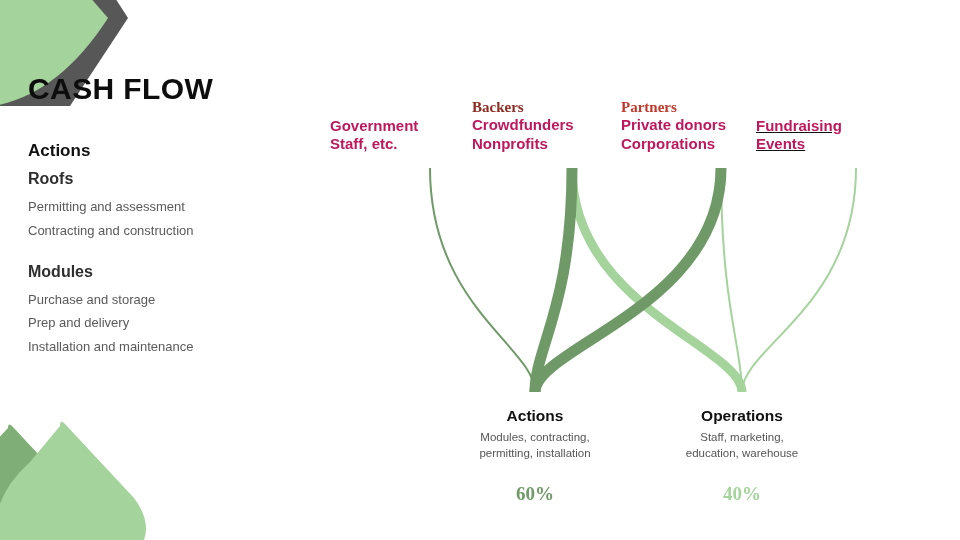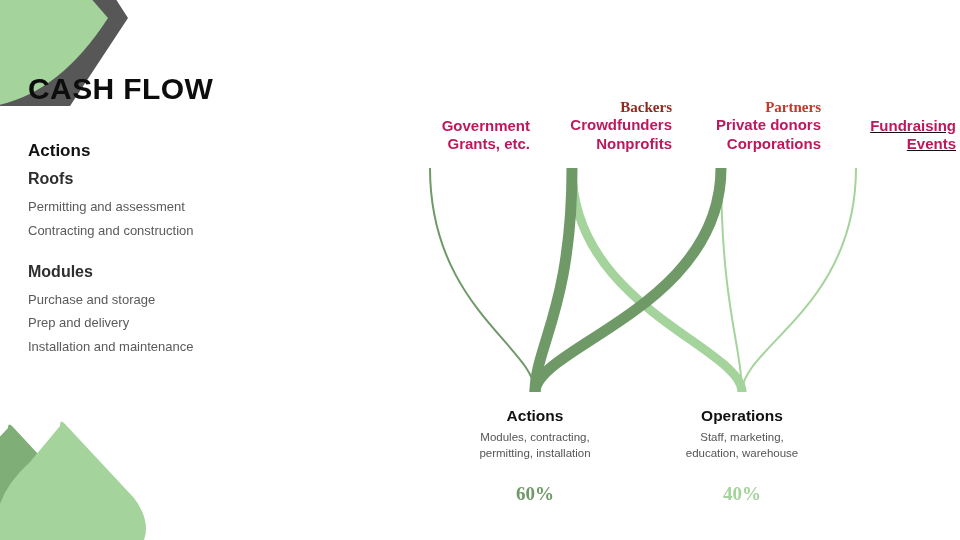--- a/index.html
+++ b/index.html
@@ -65,21 +65,21 @@
     left: 355px;
     top: 84px;
     width: 600px;
     height: 430px;
     z-index: 3;
   }
   #flow-svg { position: absolute; left: 0; top: 0; }
 
   .col-head {
     position: absolute;
-    text-align: right;
+    text-align: left;
     line-height: 1.22;
   }
   .col-kicker {
     font-family: "Liberation Serif", serif;
     font-weight: 700;
     font-size: 15px;
     display: block;
   }
   .col-line {
     font-size: 15px;
@@ -152,21 +152,21 @@
 
 
   </div>
 </div>
 
 <div id="flow-diagram">
 
   <div class="col-head" id="head-government" style="left: -25px; width: 200px; top: 33px;">
     <span class="col-kicker"></span>
     <span class="col-line">Government</span>
-    <span class="col-line">Grants, etc.</span>
+    <span class="col-line">Staff, etc.</span>
   </div>
 
   <div class="col-head" id="head-backers" style="left: 117px; width: 200px; top: 14px;">
     <span class="col-kicker" id="kicker-backers" style="color: rgb(142, 43, 32);">Backers</span>
     <span class="col-line">Crowdfunders</span>
     <span class="col-line">Nonprofits</span>
   </div>
 
   <div class="col-head" id="head-partners" style="left: 266px; width: 200px; top: 14px;">
     <span class="col-kicker" id="kicker-partners" style="color: rgb(192, 57, 43);">Partners</span>

